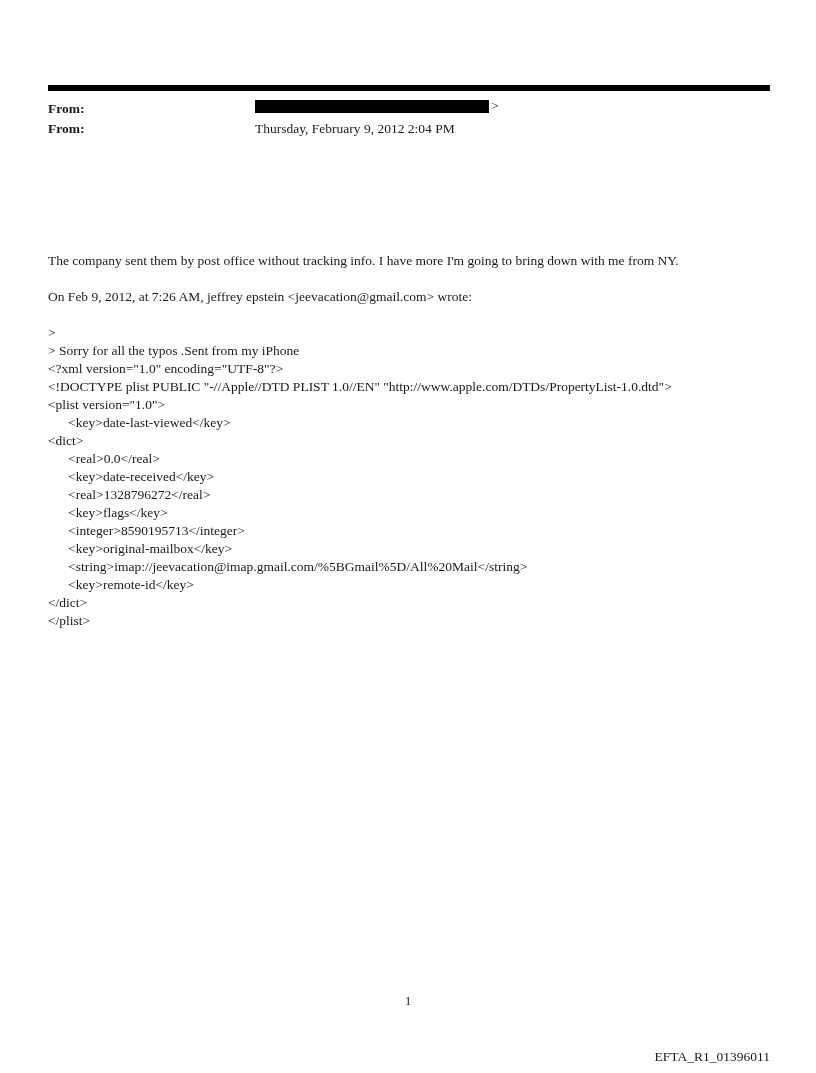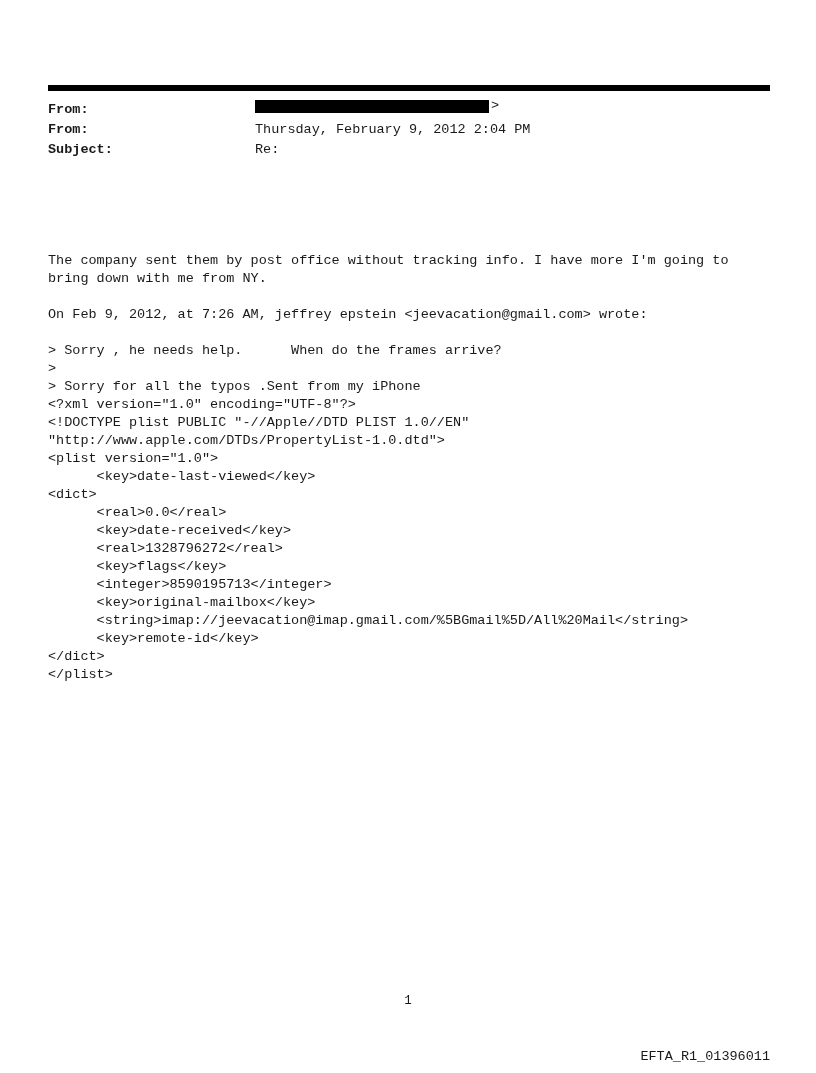--- a/index.html
+++ b/index.html
@@ -5,21 +5,21 @@
   html, body {
     margin: 0;
     padding: 0;
     background: #ffffff;
   }
   .page {
     position: relative;
     width: 816px;
     height: 1073px;
     background: #ffffff;
-    font-family: Liberation Mono, monospace;
+    font-family: Liberation Serif, serif;
     color: #1a1a1a;
     overflow: hidden;
   }
   .top-rule {
     position: absolute;
     left: 48px;
     top: 85px;
     width: 722px;
     height: 6px;
     background: #000000;
@@ -97,32 +97,27 @@
       <span class="header-label">From:</span>
       <span class="header-value from-value">
         <span class="redaction-bar"></span>
         <span>&gt;</span>
       </span>
     </div>
     <div class="header-row">
       <span class="header-label">From:</span>
       <span class="header-value">Thursday, February 9, 2012 2:04 PM</span>
     </div>
-    <div class="header-row">
-      <span class="header-label">Subject:</span>
-      <span class="header-value">Re:</span>
-    </div>
   </div>
 
   <div class="email-body">
       <div class="line">The company sent them by post office without tracking info. I have more I'm going to bring down with me from NY.</div>
       <div class="line"></div>
       <div class="line">On Feb 9, 2012, at 7:26 AM, jeffrey epstein &lt;jeevacation@gmail.com&gt; wrote:</div>
       <div class="line"></div>
-      <div class="line">&gt; Sorry , he needs help.      When do the frames arrive?</div>
       <div class="line">&gt;</div>
       <div class="line">&gt; Sorry for all the typos .Sent from my iPhone</div>
       <div class="line">&lt;?xml version="1.0" encoding="UTF-8"?&gt;</div>
       <div class="line">&lt;!DOCTYPE plist PUBLIC "-//Apple//DTD PLIST 1.0//EN" "http://www.apple.com/DTDs/PropertyList-1.0.dtd"&gt;</div>
       <div class="line">&lt;plist version="1.0"&gt;</div>
       <div class="line">	&lt;key&gt;date-last-viewed&lt;/key&gt;</div>
       <div class="line">&lt;dict&gt;</div>
       <div class="line">	&lt;real&gt;0.0&lt;/real&gt;</div>
       <div class="line">	&lt;key&gt;date-received&lt;/key&gt;</div>
       <div class="line">	&lt;real&gt;1328796272&lt;/real&gt;</div>

